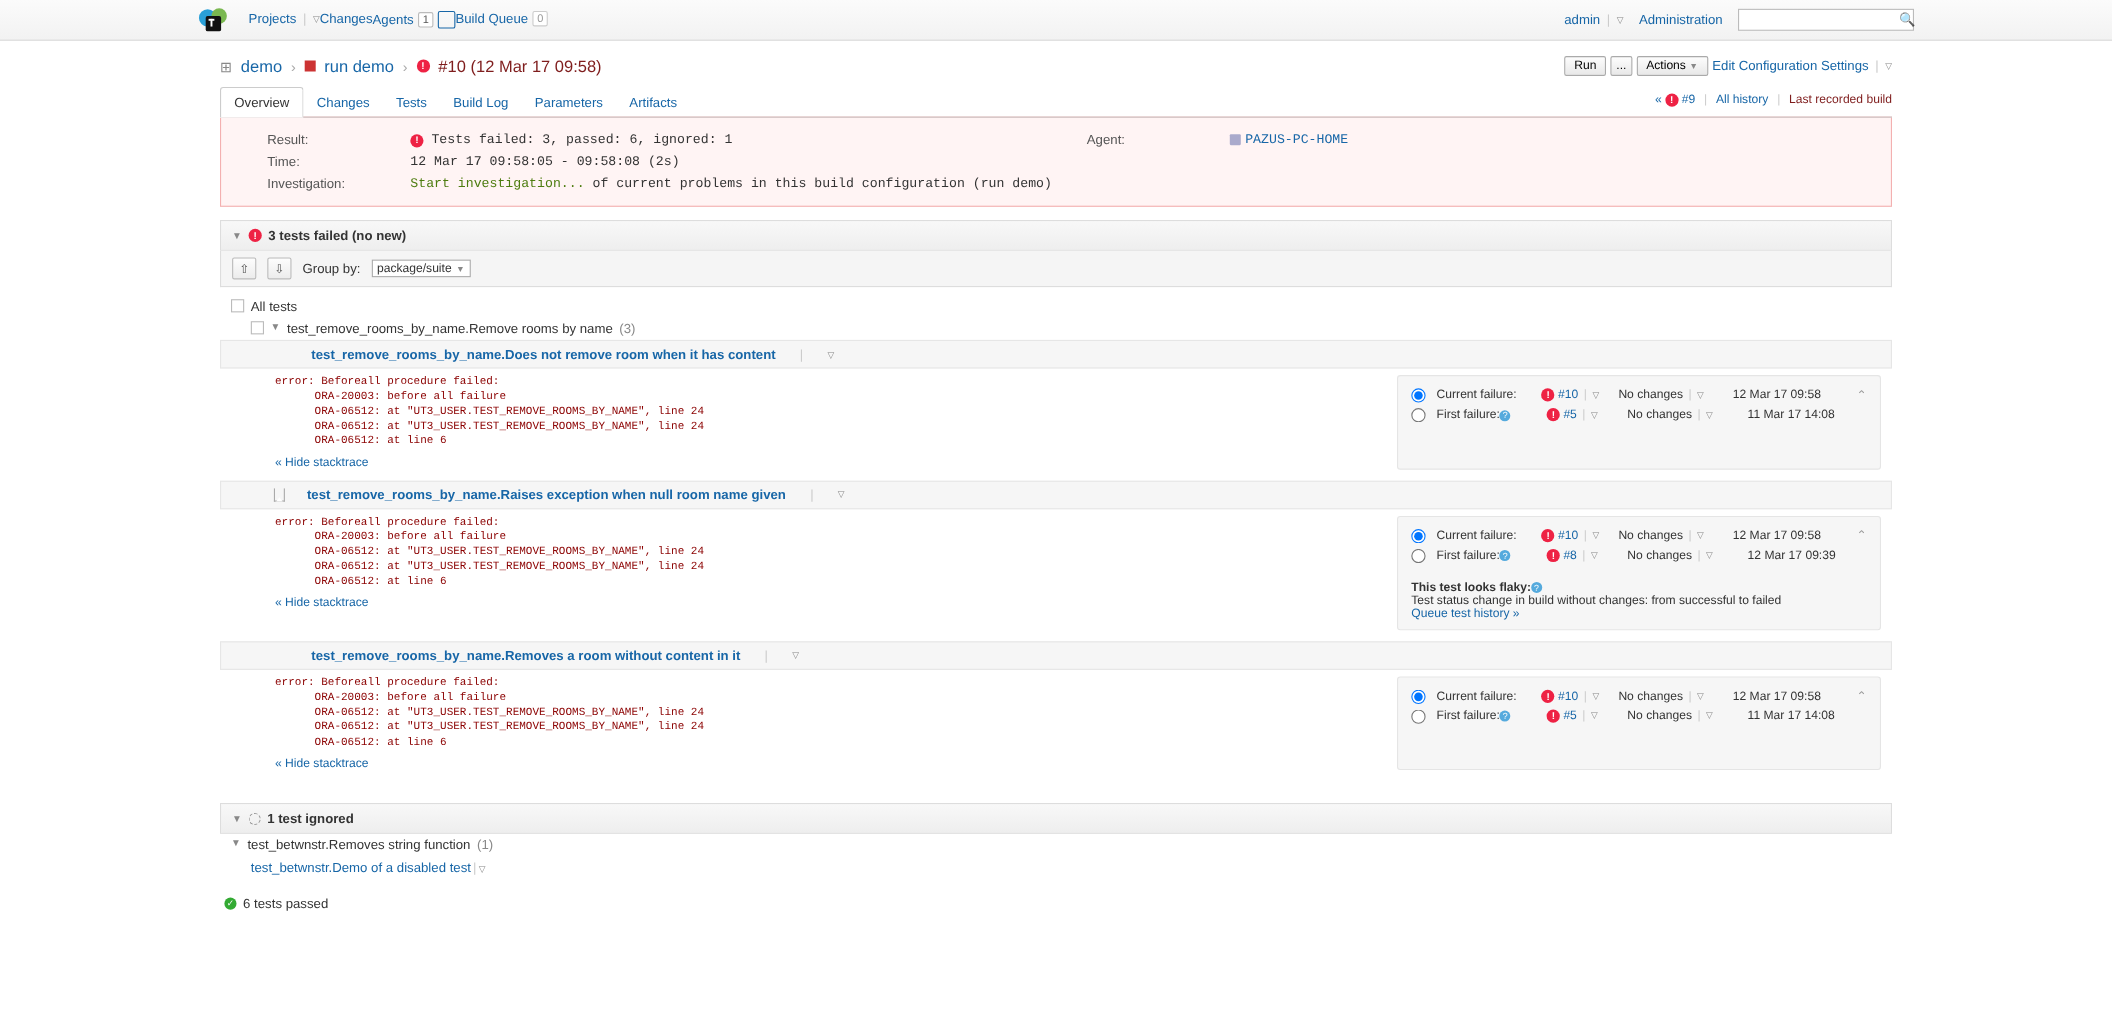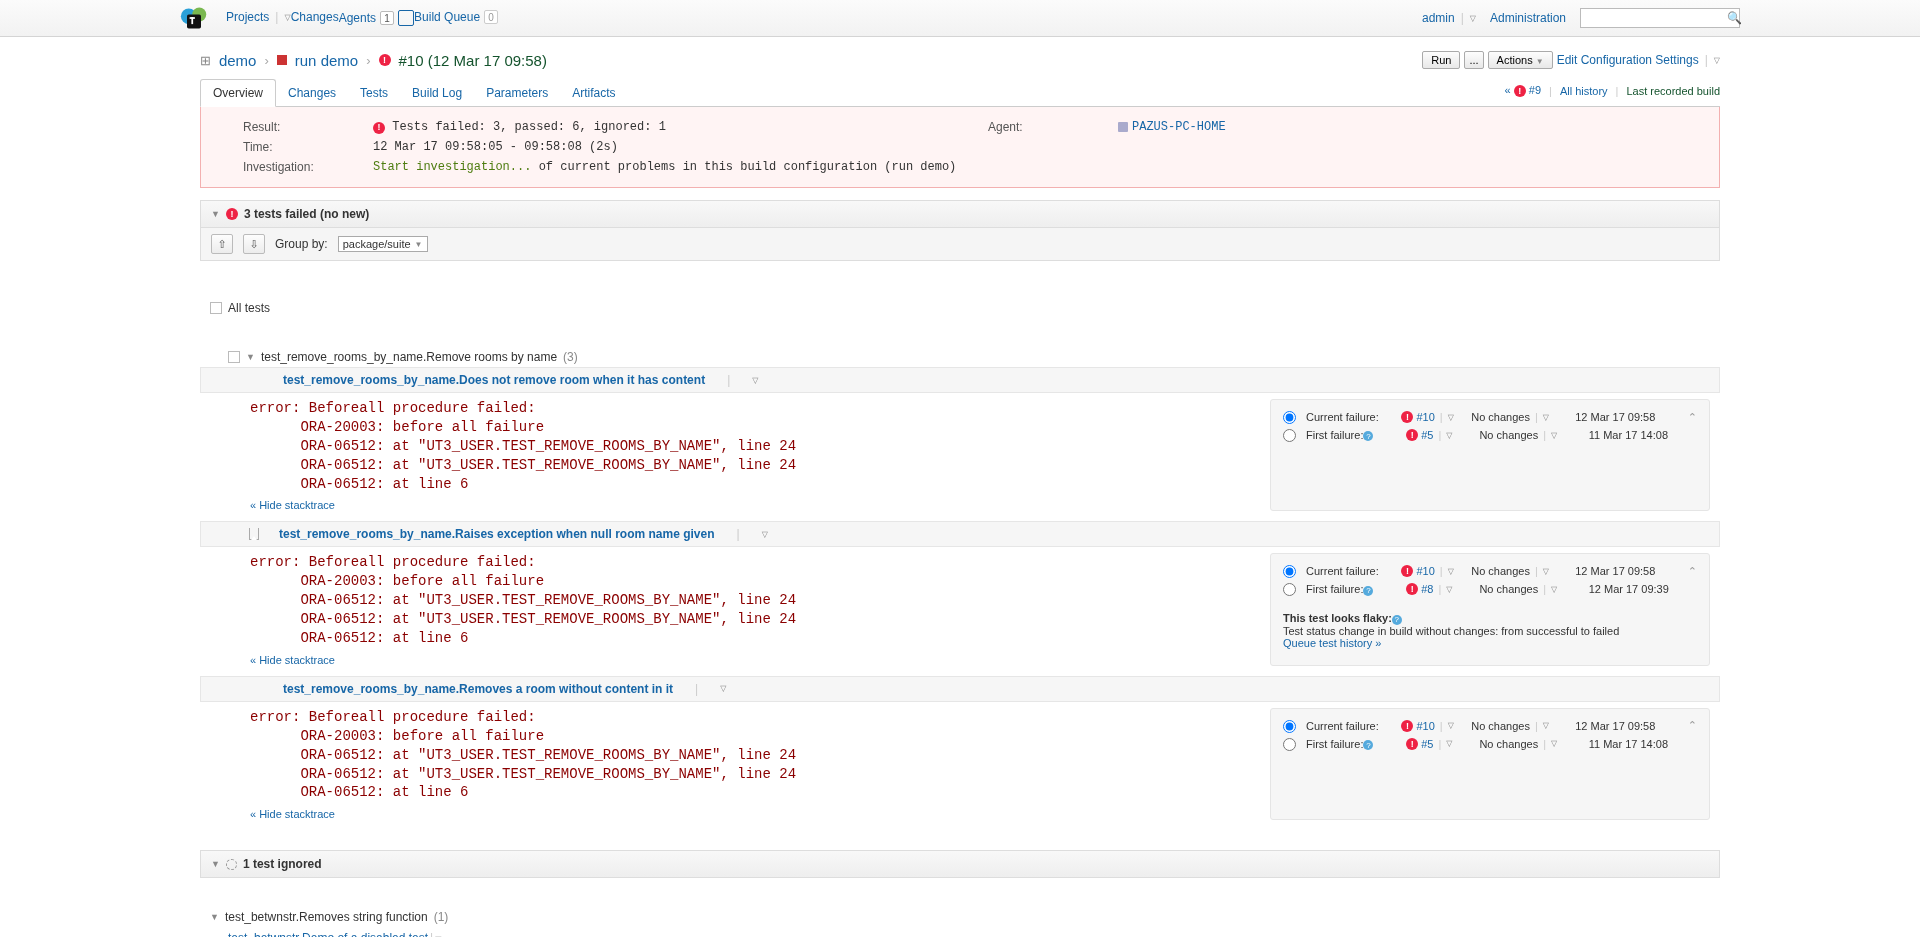--- a/index.html
+++ b/index.html
@@ -57,50 +57,50 @@
 .ignored-icon { width:11px; height:11px; border-radius:50%; border:1.5px dashed #999; display:inline-block;}
 .pass-icon { width:11px; height:11px; border-radius:50%; background:#3a3; display:inline-flex; align-items:center; justify-content:center; color:#fff; font-size:8px;}
 
 
 .groupbar { background:#f5f5f5; border:1px solid #ddd; border-top:none; padding:6px 10px; display:flex; align-items:center; gap:10px; }
 .icon-btn { width:22px; height:20px; border:1px solid #bbb; background:linear-gradient(#fdfdfd,#ececec); border-radius:2px; display:inline-flex; align-items:center; justify-content:center; font-size:11px; color:#555; cursor:pointer;}
 .select-box { border:1px solid #aaa; background:#fff; padding:1px 4px; font-size:11px; cursor:pointer; display:inline-flex; align-items:center; gap:4px;}
 
 
 .tree { padding:8px 0; }
-.tree-row { display:flex; align-items:center; padding:3px 10px; gap:6px;margin-top:29px; }
+.tree-row { display:flex; padding:3px 10px; gap:6px; }
 .tree-row .chk { width:12px; height:12px; border:1px solid #bbb; background:#fff; cursor:pointer; }
 .muted { color:#888; }
 .test-group-hdr { background:#f6f6f6; border:1px solid #e6e6e6; padding:5px 10px; display:flex; align-items:center; gap:20px; }
 .test-name { color:#1766a7; font-weight:bold; }
 .pipe { color:#ccc; margin:0 2px; }
 
 
 .test-body { display:flex; gap:20px; padding:6px 10px 10px 50px; }
-.stack { font-family: "Courier New", monospace; font-size:14px; color:#8b0000; white-space:pre; line-height:1.35; }
+.stack { font-family: "Courier New", monospace; font-size:10px; color:#8b0000; white-space:pre; line-height:1.35; }
 .hide-link { color:#1766a7; font-size:11px; margin-left:0; display:block; margin-top:6px;}
 .side-panel { margin-left:auto; width:440px; background:#f6f6f6; border:1px solid #e5e5e5; border-radius:3px; padding:8px 12px; font-size:11px; }
 .side-row { display:flex; align-items:center; gap:10px; padding:2px 0; }
 .side-row .radio { margin-top:1px;}
 .side-col-lbl { width:100px; }
 .side-col-build { width:70px; display:flex; align-items:center; gap:3px;}
 .side-col-changes { width:110px; display:flex; align-items:center; gap:3px;}
 .side-col-date { width:120px; }
 .top-icon { margin-left:auto; color:#999; cursor:pointer;}
 .flaky { margin-top:8px; padding-top:6px;}
 .info-icon { width:10px; height:10px; border-radius:50%; background:#5ad; color:#fff; font-size:8px; display:inline-flex; align-items:center; justify-content:center;}
 .bookmark-icon { width:10px; height:12px; border:1px solid #aaa; border-top:none; display:inline-block; position:relative;}
 .bookmark-icon::after{content:"";position:absolute;bottom:-1px;left:1px;width:0;height:0;border-left:3px solid transparent;border-right:3px solid transparent;border-bottom:4px solid #fff;}
 
 
 .ignored-item { padding:4px 10px 4px 28px; }
 
 
 .indent-1 { padding-left:28px; }
-.bold-black { color:#14532d; }
+.bold-black { color:#7f1d1d; }
 </style>
 </head>
 <body>
 
 <div class="topbar">
   <div class="topbar-inner">
     <svg class="logo" viewBox="0 0 32 32">
       <circle cx="10" cy="14" r="9" fill="#2aa0d8"></circle>
       <circle cx="22" cy="12" r="8" fill="#7ab850"></circle>
       <rect x="8" y="12" width="16" height="16" rx="2" fill="#111"></rect>

